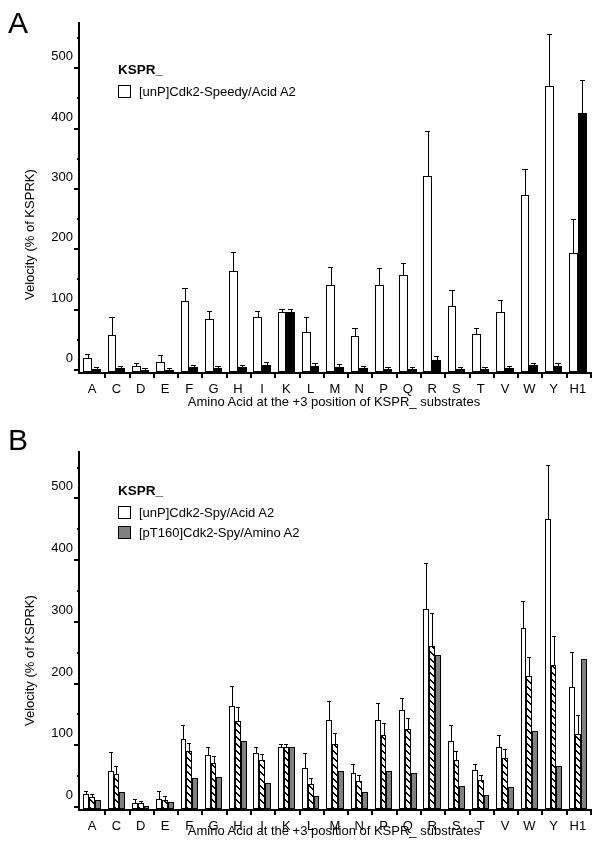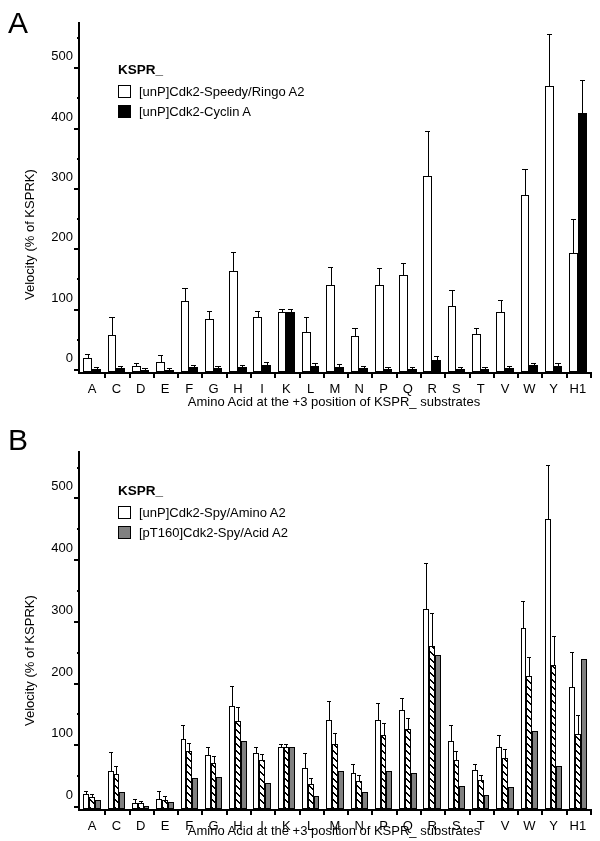--- a/index.html
+++ b/index.html
@@ -372,25 +372,21 @@
       <div class="err" style="left: 493.486px; bottom: 118.879px; height: 33.1897px;"></div>
       <div class="err-cap" style="left: 490.863px; bottom: 152.069px; width: 5.24571px;"></div>
       <div class="bar solid" style="left: 497.857px; width: 8.74286px; height: 259.483px;"></div>
       <div class="err" style="left: 502.229px; bottom: 259.483px; height: 31.3793px;"></div>
       <div class="err-cap" style="left: 499.606px; bottom: 290.862px; width: 5.24571px;"></div>
     </div>
   <div class="legend" id="legend-a">
     <div class="legend-title">KSPR_</div>
     <div class="legend-row">
       <span class="legend-swatch open"></span>
-      <span class="legend-label">[unP]Cdk2-Speedy/Ringo A2</span>
-    </div>
-    <div class="legend-row">
-      <span class="legend-swatch solid"></span>
-      <span class="legend-label">[unP]Cdk2-Cyclin A</span>
+      <span class="legend-label">[unP]Cdk2-Speedy/Acid A2</span>
     </div>
   </div>
 </div>
 
 <div class="panel" id="panel-b">
   <div class="panel-label">B</div>
   <div class="ytitle" id="ytitle-b">Velocity (% of KSPRK)</div>
   <div class="xtitle" id="xtitle-b">Amino Acid at the +3 position of KSPR_ substrates</div>
   <div class="plot-area" id="plot-b">
       <div class="ytick-mark" style="bottom: 0px;"></div>
@@ -598,20 +594,20 @@
       <div class="err-cap" style="left: 490.029px; bottom: 155.545px; width: 4px;"></div>
       <div class="bar hatch" style="left: 494.943px; width: 5.82857px; height: 74.6862px;"></div>
       <div class="err" style="left: 497.857px; bottom: 74.6862px; height: 17.9px;"></div>
       <div class="err-cap" style="left: 495.857px; bottom: 92.5862px; width: 4px;"></div>
       <div class="bar gray" style="left: 500.771px; width: 5.82857px; height: 149.99px;"></div>
     </div>
   <div class="legend" id="legend-b">
     <div class="legend-title">KSPR_</div>
     <div class="legend-row">
       <span class="legend-swatch open"></span>
-      <span class="legend-label">[unP]Cdk2-Spy/Amino A2</span>
+      <span class="legend-label">[unP]Cdk2-Spy/Acid A2</span>
     </div>
     <div class="legend-row">
       <span class="legend-swatch gray"></span>
-      <span class="legend-label">[pT160]Cdk2-Spy/Acid A2</span>
+      <span class="legend-label">[pT160]Cdk2-Spy/Amino A2</span>
     </div>
   </div>
 </div>
 
 </body></html>

